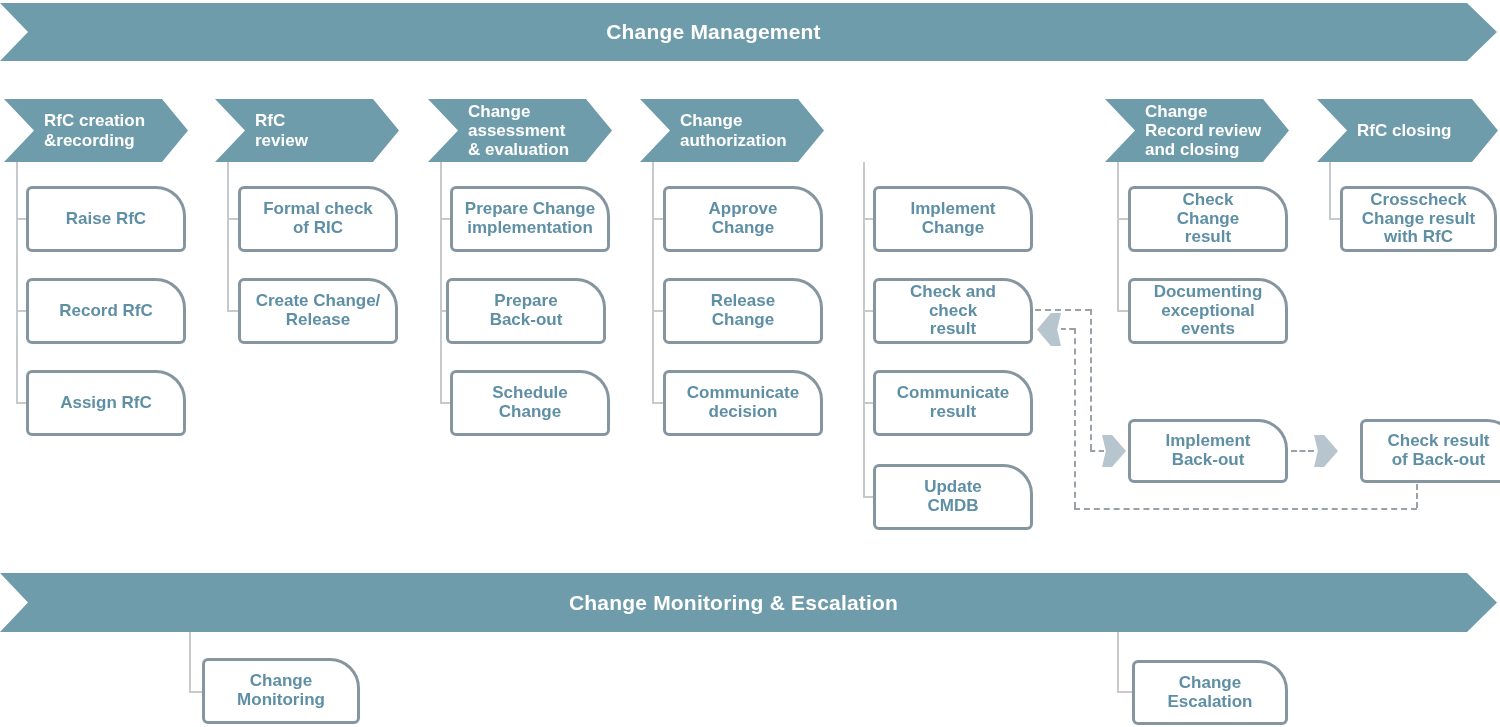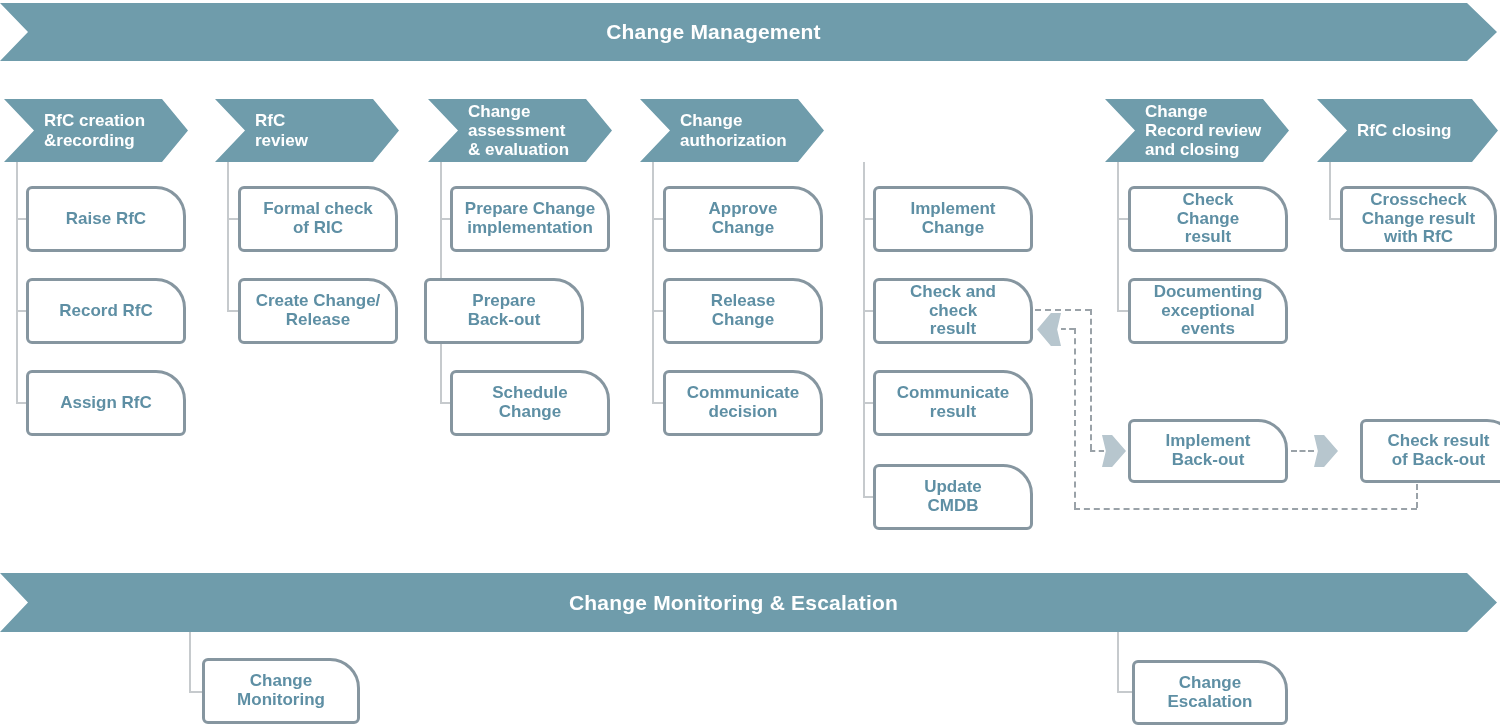--- a/index.html
+++ b/index.html
@@ -108,21 +108,21 @@
     </div>
   <div class="box" style="left:238px;top:278px;">
     <div class="lbl">Create Change/
 Release</div>
     </div>
 
   <div class="box" style="left:450px;top:186px;">
     <div class="lbl">Prepare Change
 implementation</div>
     </div>
-  <div class="box" style="left:424px;top:278px;justify-content:center;">
+  <div class="box" style="left:446px;top:278px;justify-content:center;">
     <div class="lbl">Prepare
 Back-out</div>
     </div>
   <div class="box" style="left:450px;top:370px;">
     <div class="lbl">Schedule
 Change</div>
     </div>
 
   <div class="box" style="left:663px;top:186px;">
     <div class="lbl">Approve

